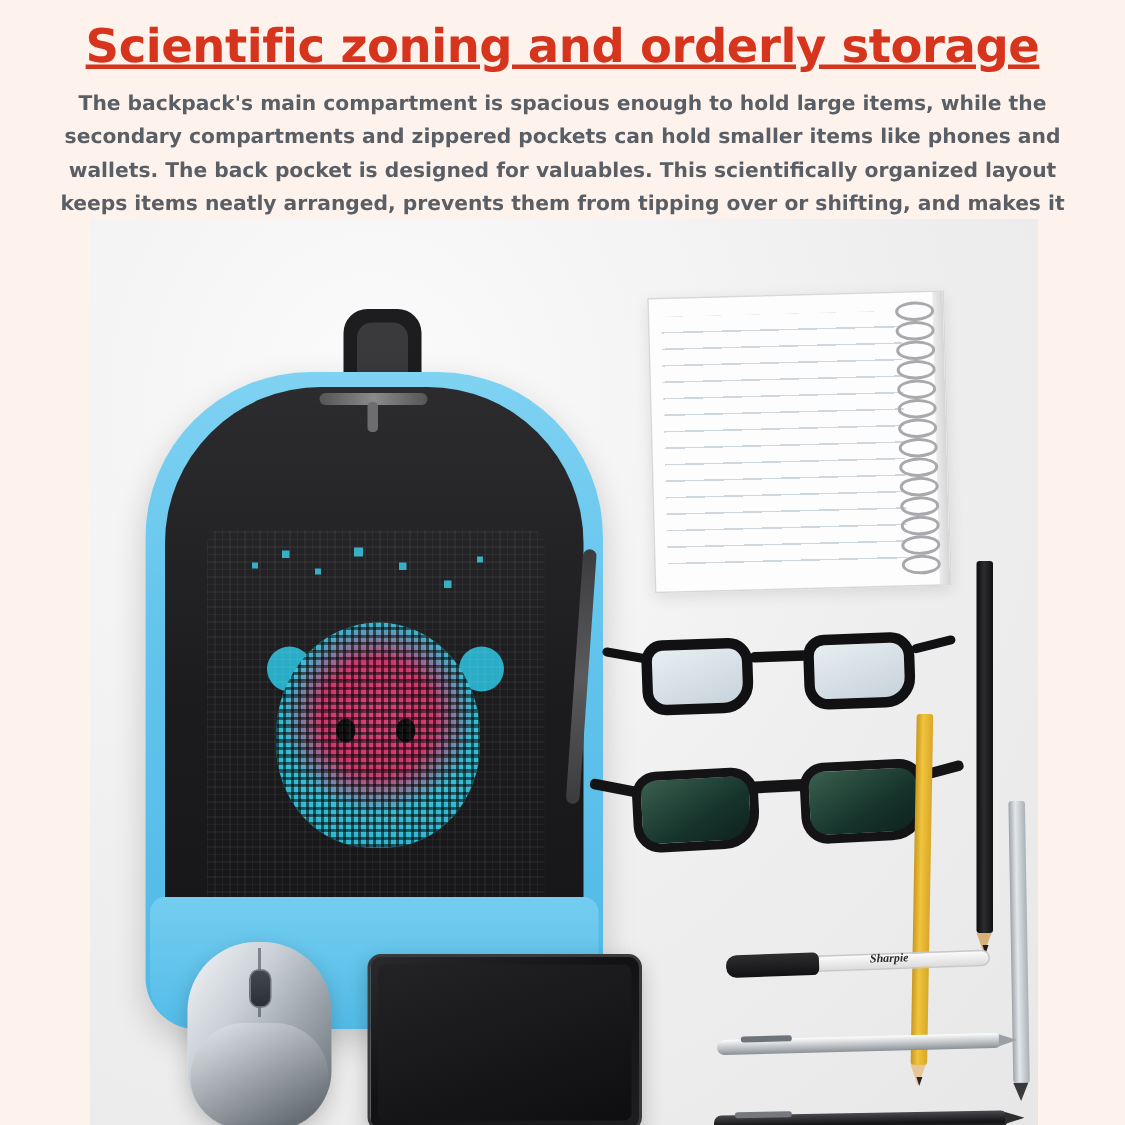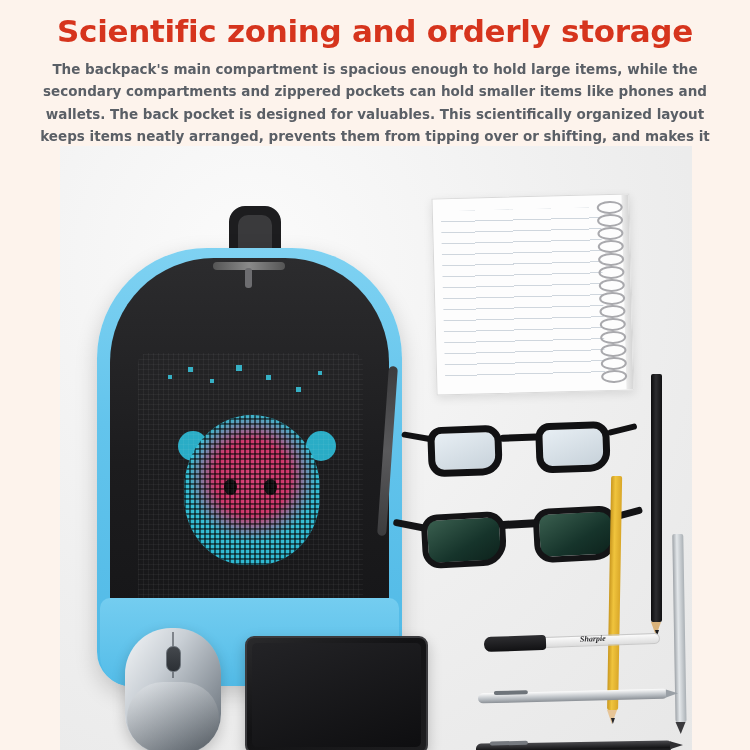--- a/index.html
+++ b/index.html
@@ -21,20 +21,21 @@
   }
   .headline {
     text-align: center;
     color: #d6341d;
     font-size: 31px;
     font-weight: bold;
     letter-spacing: -0.3px;
     padding: 14px 10px 0 10px;
     line-height: 1.1;
     font-family: "DejaVu Sans", sans-serif;
+    text-decoration: underline;
   }
   .subtext {
     text-align: center;
     color: #5a5f66;
     font-size: 13.5px;
     font-weight: bold;
     line-height: 1.65;
     padding: 10px 24px 0 24px;
     font-family: "DejaVu Sans", sans-serif;
   }

